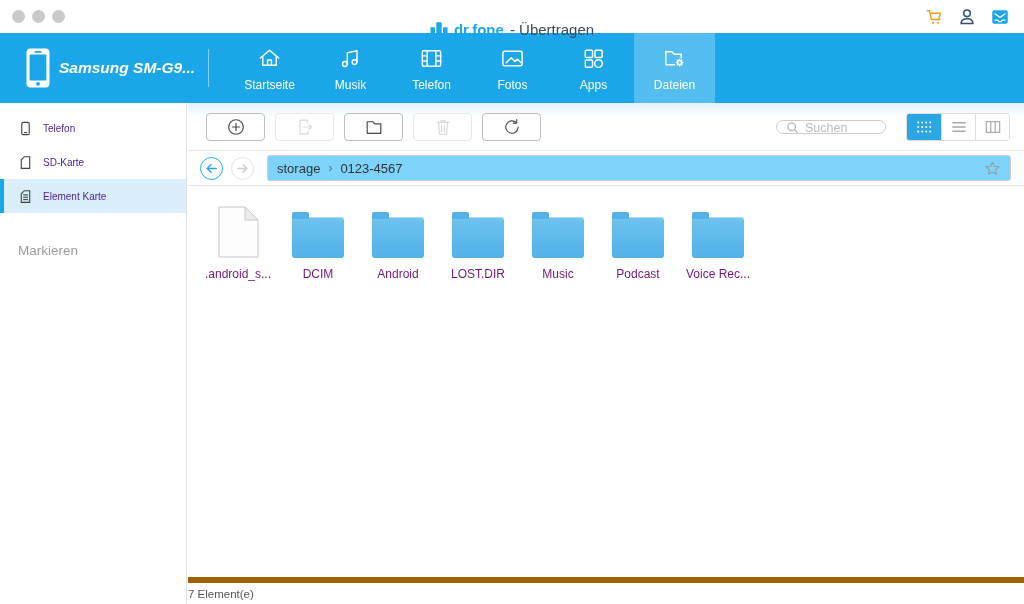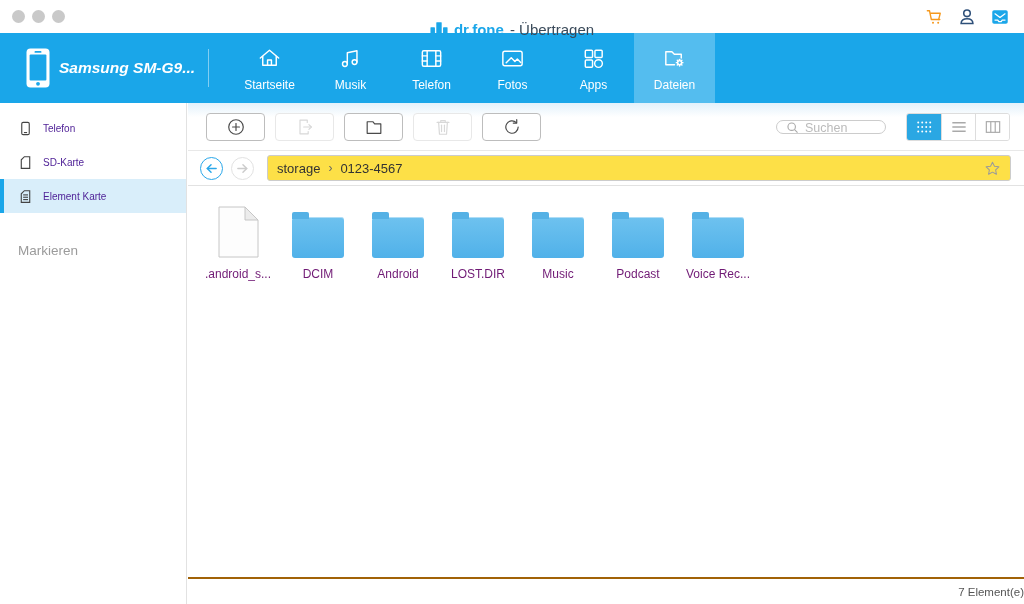--- a/index.html
+++ b/index.html
@@ -58,35 +58,35 @@
   .seg.active { background:#2aa7e3; }
   .seg svg { width:16px; height:14px; }
 
   .pathbar { height:35px; display:flex; align-items:center; padding:0 13px 0 12px; border-bottom:1px solid #e2e2e2; background:#fff; }
   .circ { width:23px; height:23px; border-radius:50%; display:flex; align-items:center; justify-content:center; cursor:pointer; background:#fff; flex:none; }
   .circ svg { width:13px; height:13px; fill:none; stroke-width:1.6; stroke-linecap:round; stroke-linejoin:round; }
   .circ.back { border:1.5px solid #2aa7e9; }
   .circ.back svg { stroke:#2aa7e9; }
   .circ.fwd { border:1.5px solid #e2e2e2; margin-left:8px; }
   .circ.fwd svg { stroke:#ccc; }
-  .pathbox { flex:1; height:26px; margin-left:13px; border:1px solid #ccc; border-radius:3px; display:flex; align-items:center; padding:2px 9px; background:#fde047; }
+  .pathbox { flex:1; height:26px; margin-left:13px; border:1px solid #ccc; border-radius:3px; display:flex; align-items:center; padding:2px 9px; background:#7dd3fc; }
   .crumb { font-size:13px; color:#333; }
   .crumb-sep { font-size:12px; color:#666; margin:0 8px; }
   .fav { margin-left:auto; cursor:pointer; display:flex; }
   .fav svg { width:17px; height:17px; stroke:#9a9a9a; fill:none; stroke-width:1.2; stroke-linejoin:round; }
 
   .files { display:flex; flex-wrap:wrap; align-items:flex-start; padding:14px 0 0 10px; }
   .file-item { width:80px; display:flex; flex-direction:column; align-items:center; cursor:pointer; margin-bottom:10px; }
   .icon-box { height:58px; display:flex; align-items:flex-end; justify-content:center; }
   .folder { position:relative; width:52px; height:41px; border-radius:3px; background:linear-gradient(180deg,#6ec2ef 0%, #50b1e9 100%); box-shadow:inset 0 1px 0 rgba(255,255,255,.45); }
   .folder::before { content:""; position:absolute; top:-5px; left:0; width:17px; height:7px; background:#55b1e5; border-radius:2px 2px 0 0; }
   .doc svg { width:41px; height:52px; display:block; }
   .file-label { margin-top:9px; font-size:12px; color:#701a75; white-space:nowrap; }
 
-  .status { position:absolute; left:0; right:0; bottom:0; height:27px; border-top:2px solid #a16207; display:flex; align-items:center; justify-content:flex-end; background:#fff; }
+  .status { position:absolute; left:0; right:0; bottom:0; height:27px; border-top:6px solid #a16207; display:flex; align-items:center; justify-content:flex-start; background:#fff; }
   .status span { font-size:11.5px; color:#555; }
 </style>
 </head>
 <body>
 
 <div class="window">
 
   <div class="titlebar">
     <div class="traffic">
       <span></span>

